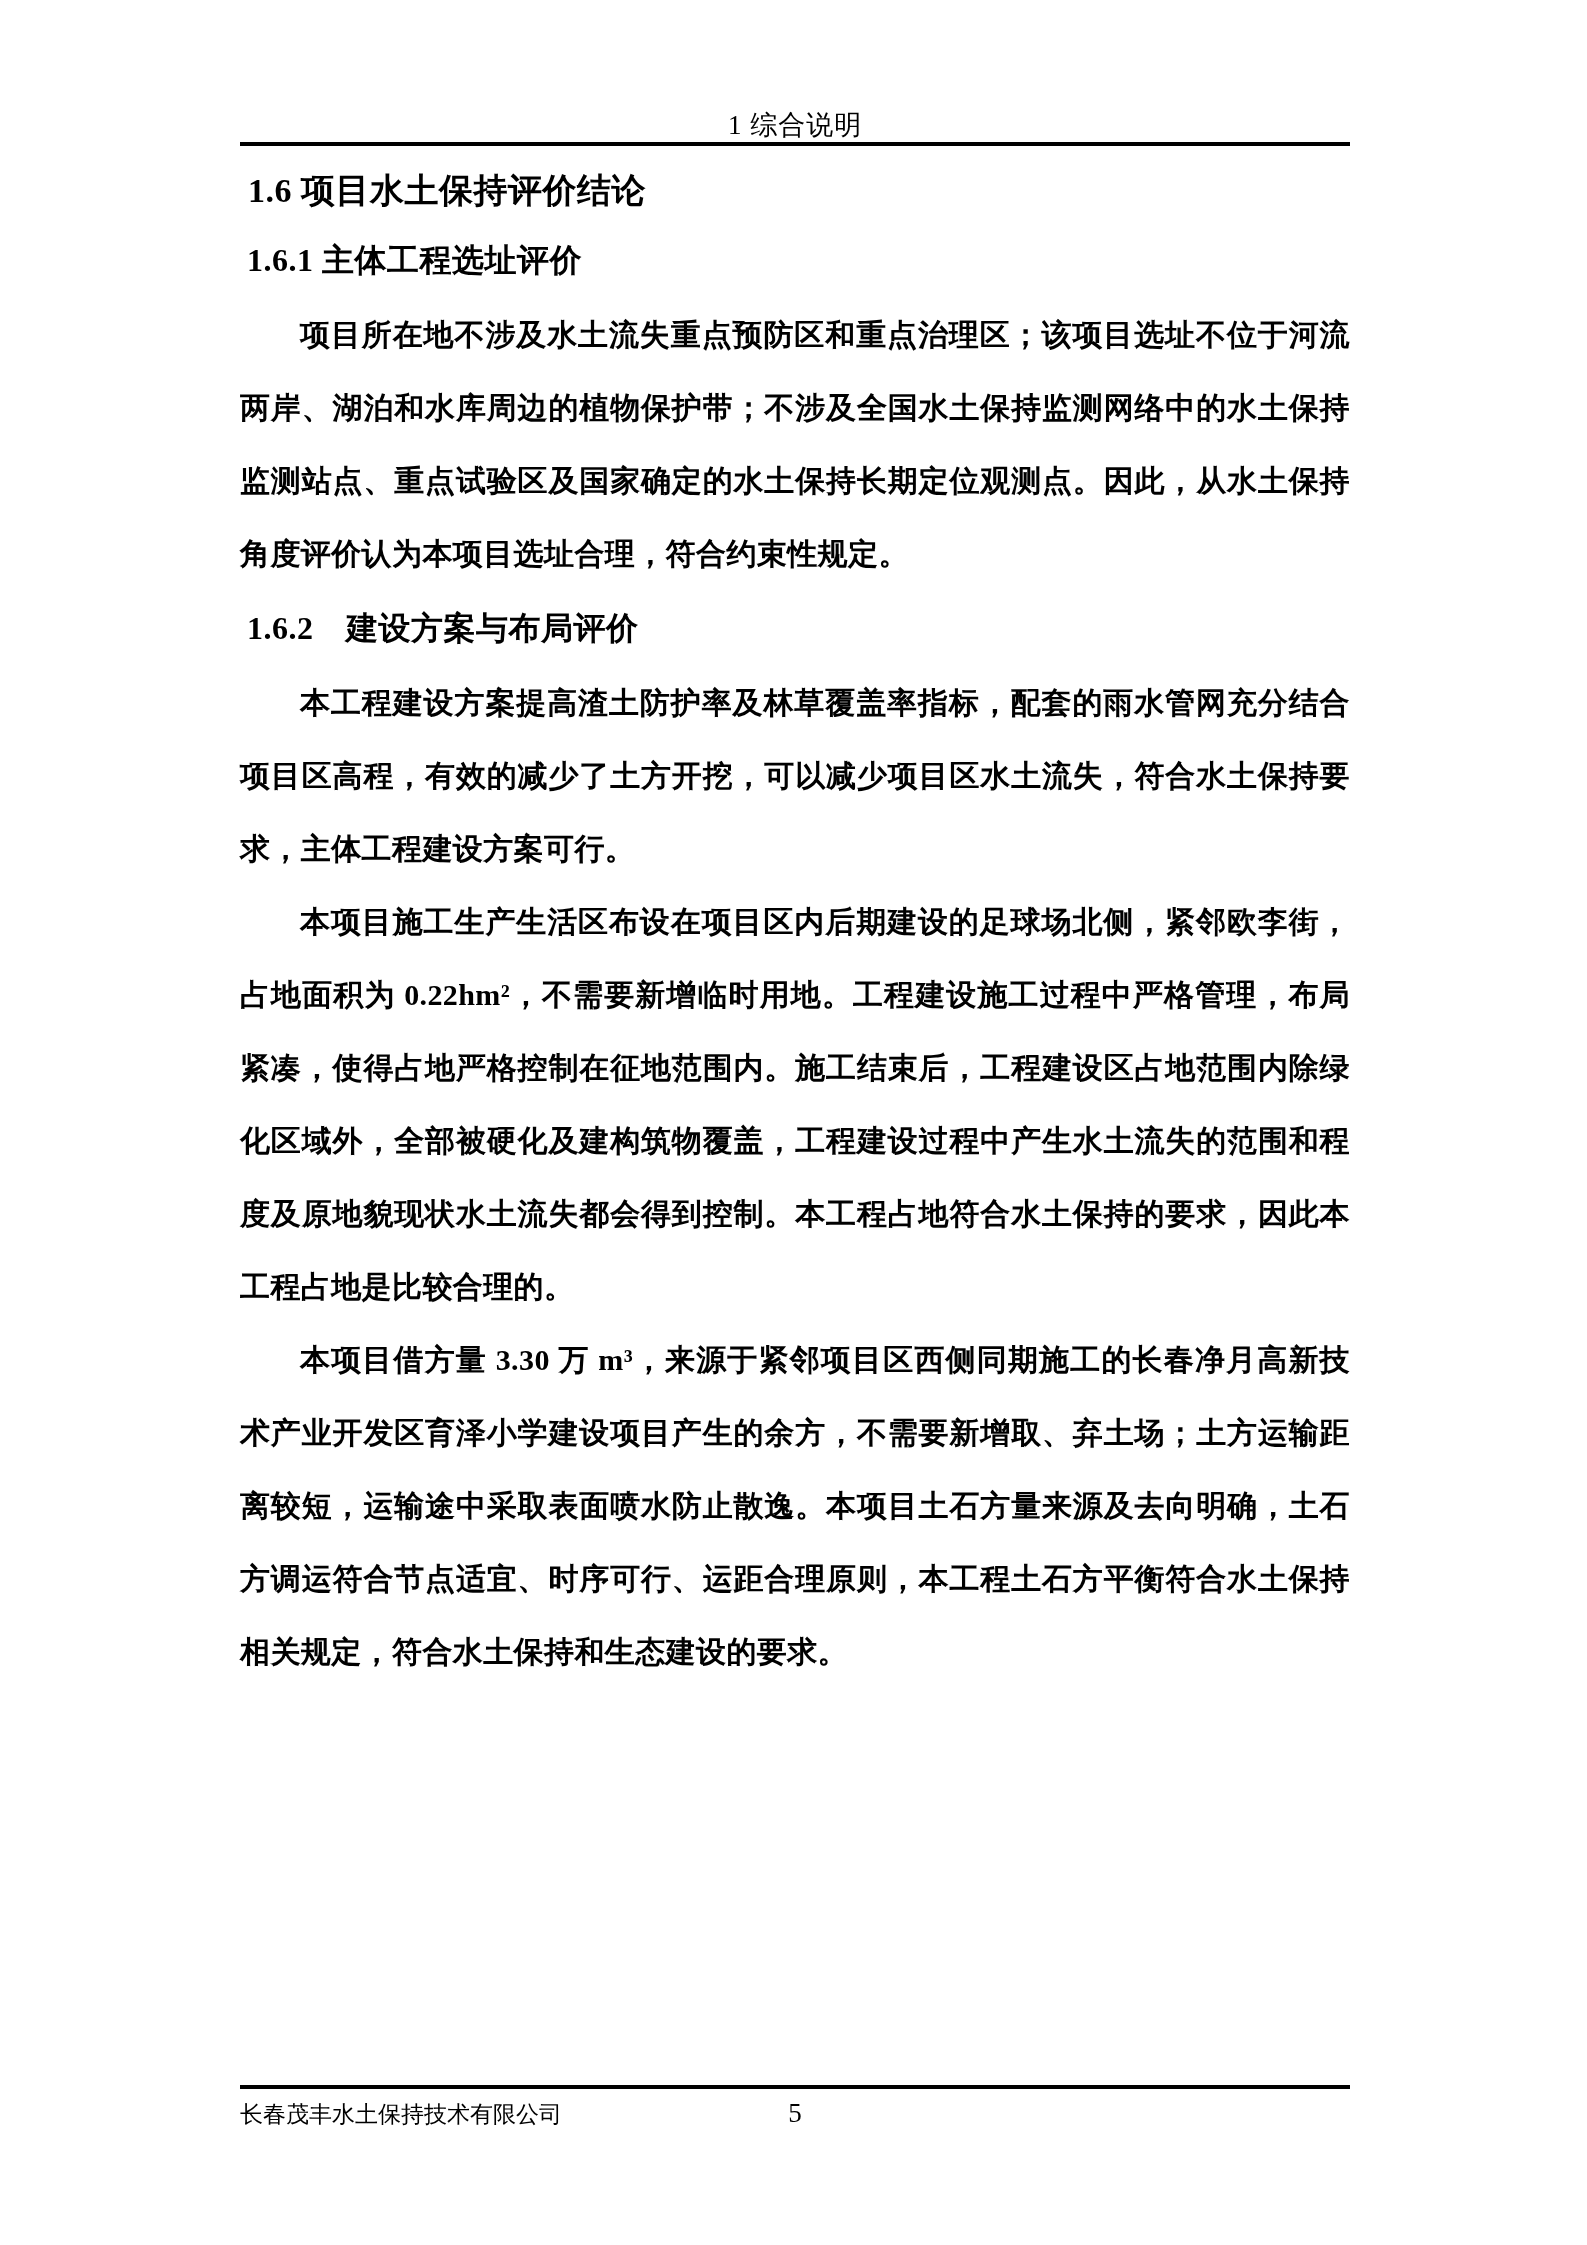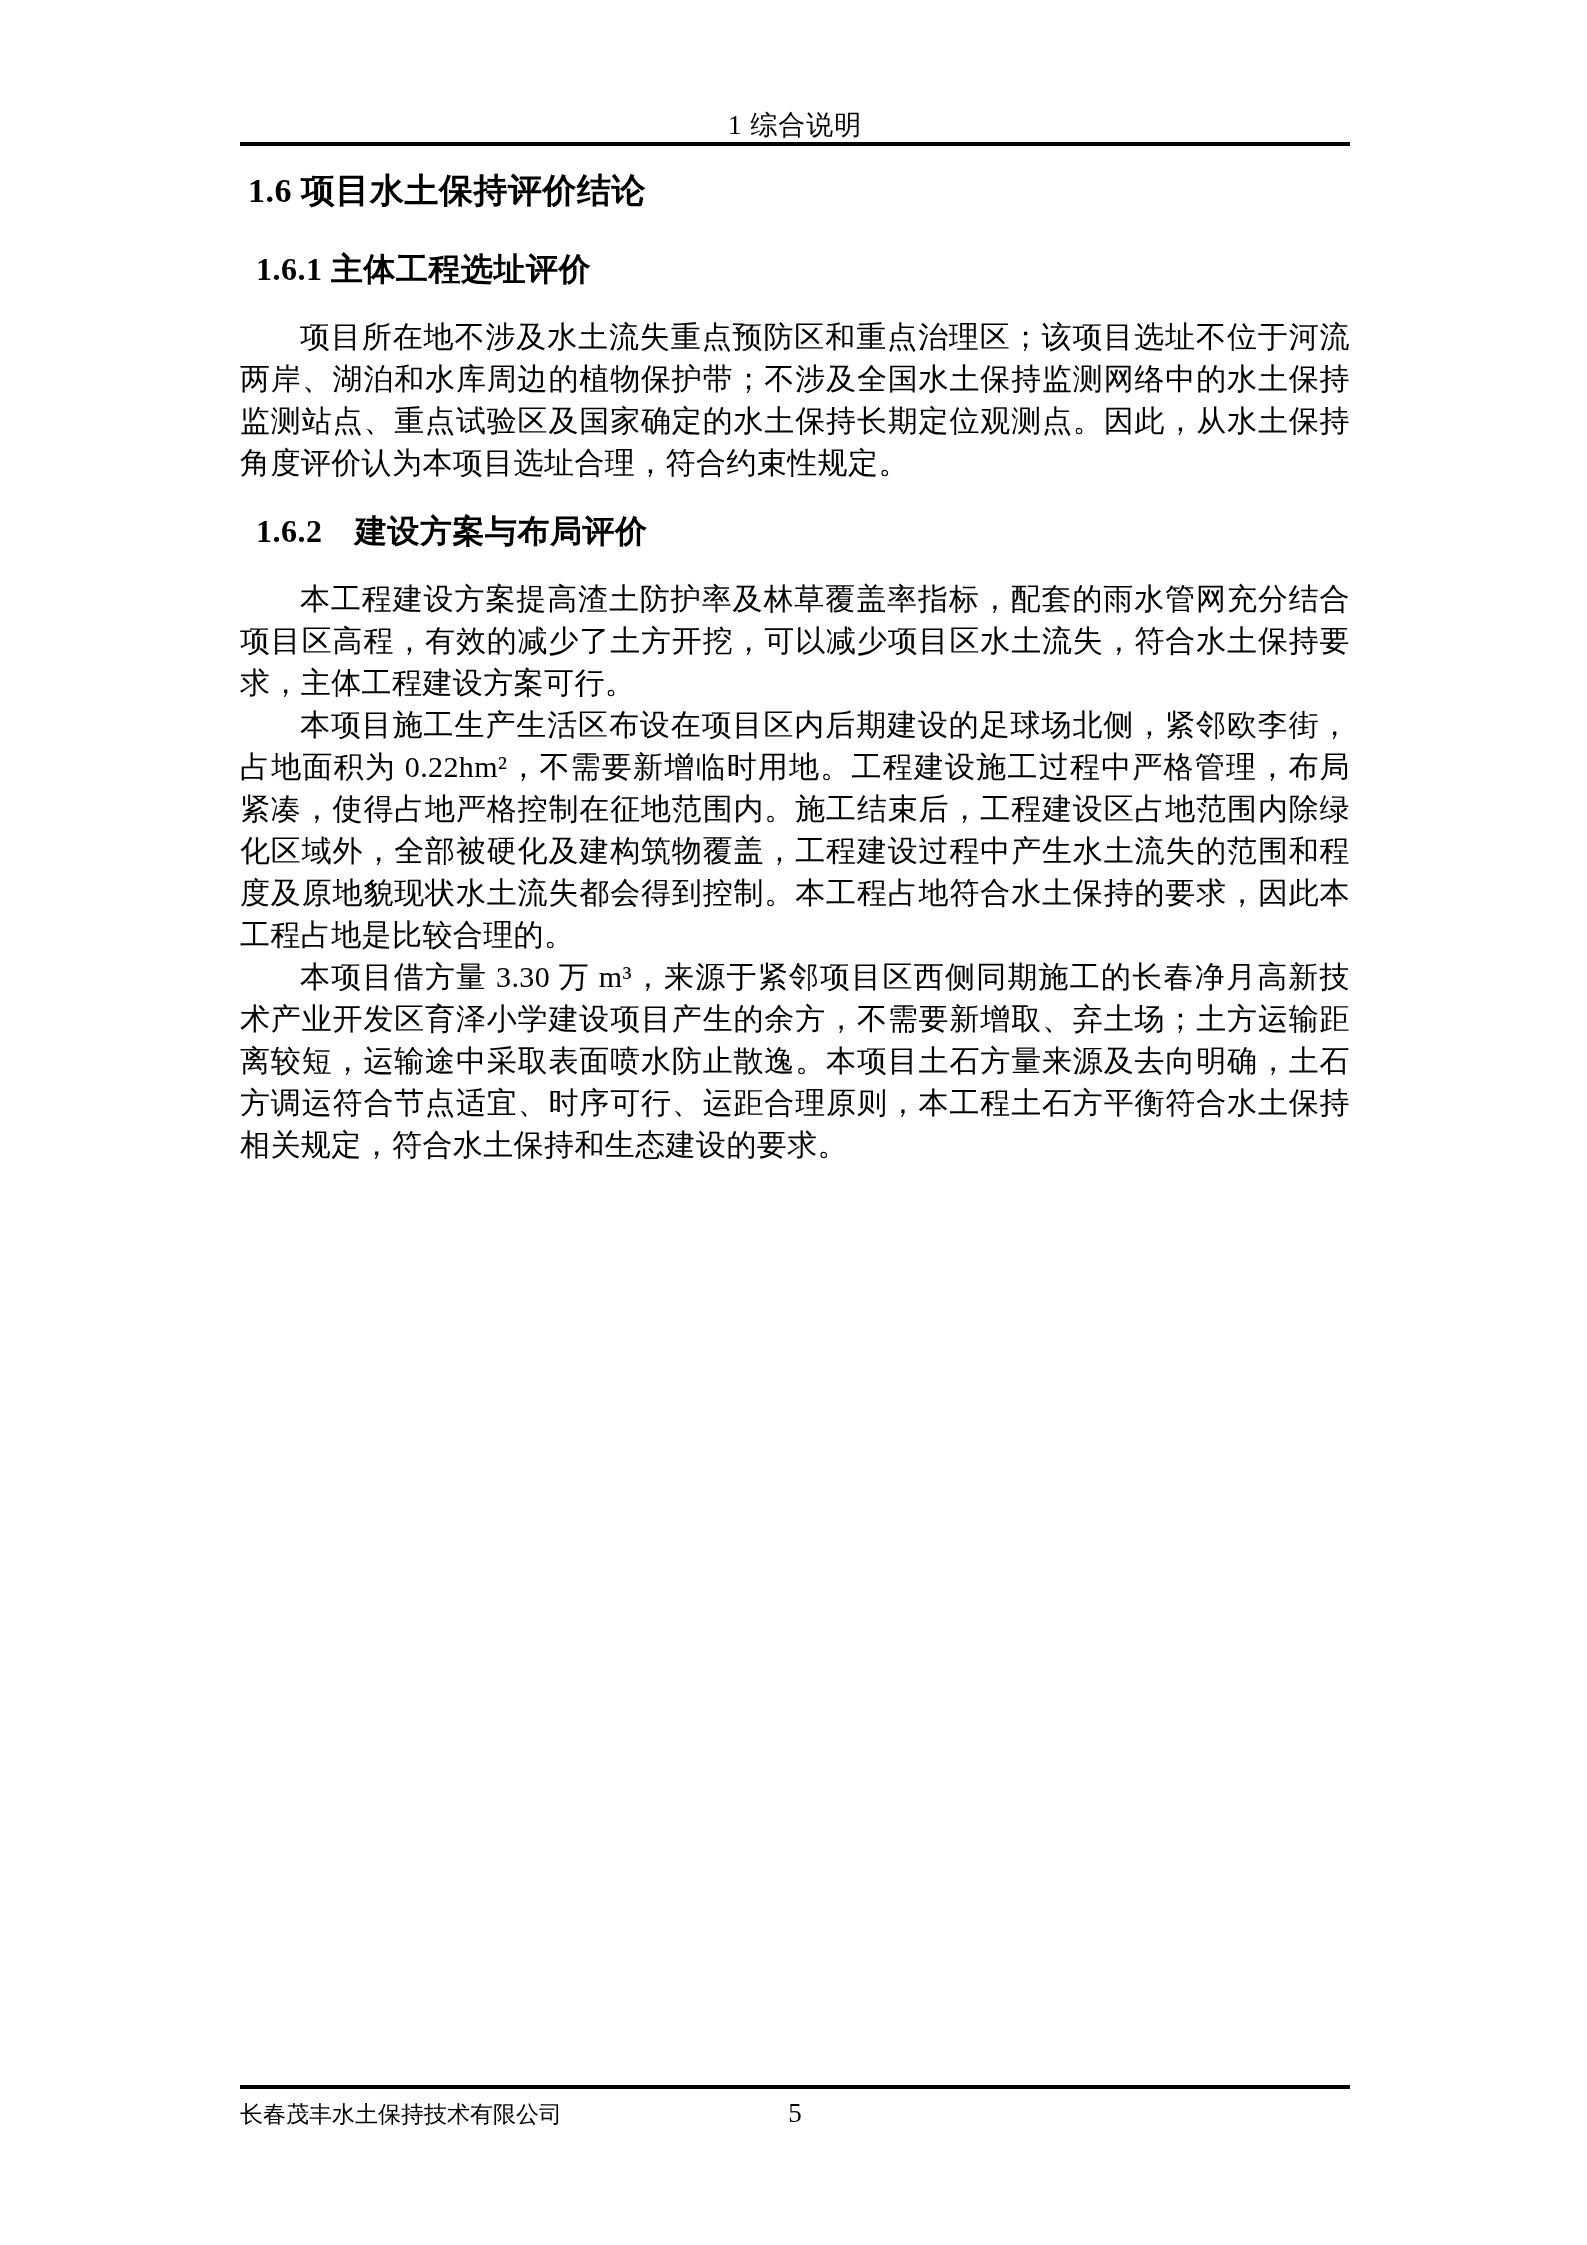--- a/index.html
+++ b/index.html
@@ -33,33 +33,34 @@
     letter-spacing: 1px;
   }
   .doc-h2 {
     margin: 14px 0 0 8px;
     font-size: 34px;
     font-weight: bold;
     line-height: 62px;
     letter-spacing: 0.5px;
   }
   .doc-h3 {
-    margin: 16px;
+    margin: 7px;
     font-size: 32px;
     font-weight: bold;
     line-height: 62px;
     letter-spacing: 0.5px;
   }
   .doc-p {
     margin: 0;
     font-size: 30px;
-    line-height: 42px;
+    line-height: 73px;
     text-align: justify;
     text-indent: 2em;
     letter-spacing: 0.4px;
+    font-weight: bold;
   }
   .page-footer {
     position: absolute;
     left: 240px;
     width: 1110px;
     top: 2085px;
     border-top: 4px solid #000000;
     padding-top: 16px;
   }
   .footer-company {

